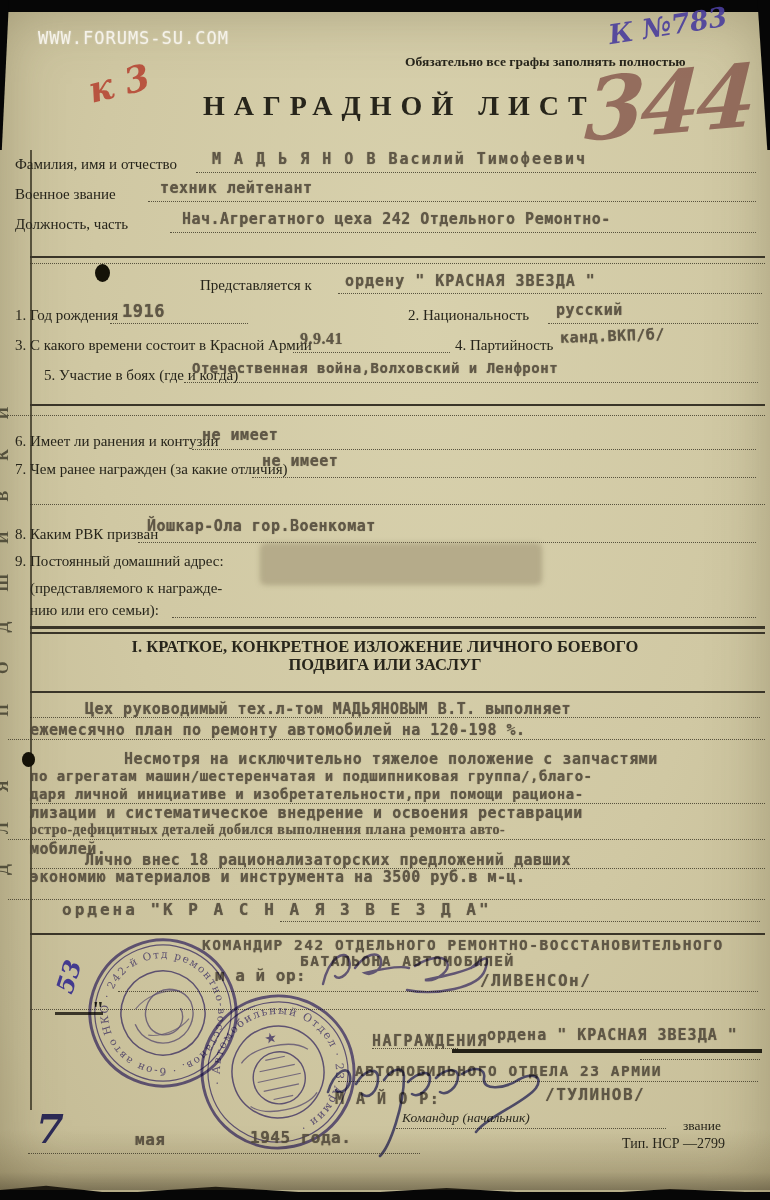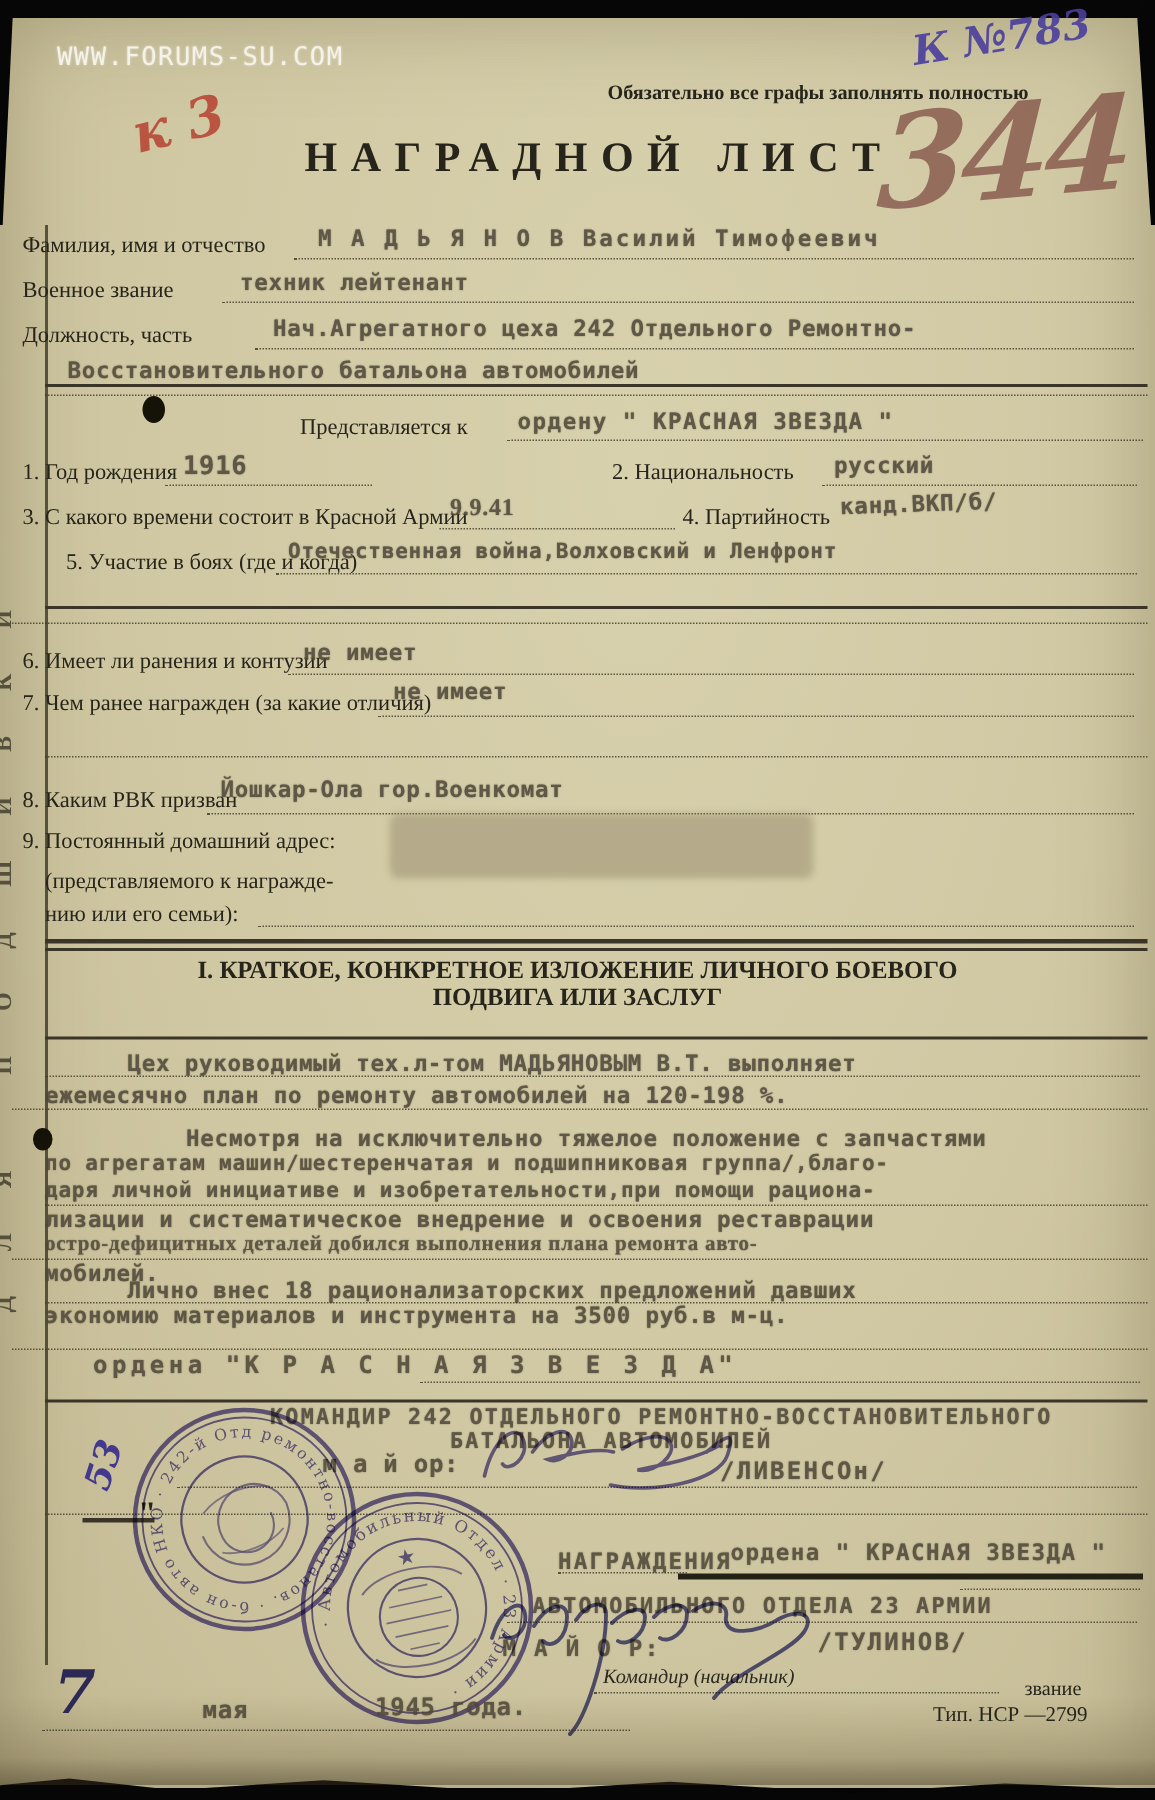--- a/index.html
+++ b/index.html
@@ -60,21 +60,20 @@
   <div class="typed" style="left:212px;top:150px;letter-spacing:2px;">М А Д Ь Я Н О В Василий Тимофеевич</div>
   <div class="dot" style="left:196px;top:171px;width:560px;"></div>
 
   <div class="lbl" style="left:15px;top:186px;">Военное звание</div>
   <div class="typed" style="left:160px;top:179px;">техник лейтенант</div>
   <div class="dot" style="left:148px;top:200px;width:608px;"></div>
 
   <div class="lbl" style="left:15px;top:216px;">Должность, часть</div>
   <div class="typed" style="left:182px;top:210px;">Нач.Агрегатного цеха 242 Отдельного Ремонтно-</div>
   <div class="dot" style="left:170px;top:231px;width:586px;"></div>
-  <div class="typed" style="left:45px;top:238px;">Восстановительного батальона автомобилей</div>
   <div class="sol" style="left:30px;top:256px;width:735px;height:1.5px;"></div>
   <div class="dot" style="left:30px;top:262px;width:735px;"></div>
 
   <div class="lbl" style="left:200px;top:277px;">Представляется к</div>
   <div class="typed" style="left:345px;top:272px;letter-spacing:1px;">ордену " КРАСНАЯ ЗВЕЗДА "</div>
   <div class="dot" style="left:338px;top:292px;width:424px;"></div>
 
   <div class="lbl" style="left:15px;top:307px;">1. Год рождения</div>
   <div class="typed" style="left:122px;top:301px;font-size:17px;">1916</div>
   <div class="dot" style="left:110px;top:322px;width:138px;"></div>
@@ -132,21 +131,21 @@
   <div class="dot" style="left:8px;top:838px;width:757px;"></div>
   <div class="typed" style="left:30px;top:840px;">мобилей.</div>
   <div class="typed" style="left:85px;top:851px;">Лично внес 18 рационализаторских предложений давших</div>
   <div class="dot" style="left:30px;top:867px;width:735px;"></div>
   <div class="typed" style="left:30px;top:868px;">экономию материалов и инструмента на 3500 руб.в м-ц.</div>
   <div class="dot" style="left:8px;top:898px;width:757px;"></div>
   <div class="typed" style="left:62px;top:900px;font-size:16px;letter-spacing:3px;">ордена "К Р А С Н А Я  З В Е З Д А"</div>
   <div class="dot" style="left:280px;top:920px;width:480px;"></div>
 
   <div class="sol" style="left:30px;top:933px;width:735px;height:2px;"></div>
-  <div class="typed typedc" style="left:180px;top:937px;font-size:14.5px;">КОМАНДИР 242 ОТДЕЛЬНОГО РЕМОНТНО-ВОССТАНОВИТЕЛЬНОГО</div>
+  <div class="typed typedc" style="left:202px;top:937px;font-size:14.5px;">КОМАНДИР 242 ОТДЕЛЬНОГО РЕМОНТНО-ВОССТАНОВИТЕЛЬНОГО</div>
   <div class="typed typedc" style="left:300px;top:953px;font-size:14.5px;">БАТАЛЬОНА АВТОМОБИЛЕЙ</div>
   <div class="typed" style="left:215px;top:966px;font-size:16px;">м а й ор:</div>
   <div class="typed typedc" style="left:480px;top:971px;font-size:16px;">/ЛИВЕНСОн/</div>
   <div class="dot" style="left:118px;top:990px;width:640px;"></div>
   <div class="dot" style="left:30px;top:1008px;width:735px;"></div>
 
   <svg class="stamp" style="left:315px;top:942px;" width="190" height="60" viewBox="0 0 190 60">
     <path d="M8,42 C14,16 30,6 34,18 C38,30 24,40 20,34 M40,26 C50,12 64,8 66,18 C68,28 56,34 50,31 C66,27 84,23 94,26 M100,24 C114,15 128,13 132,20 C136,28 122,40 110,38 C130,34 150,30 164,22 M156,26 C168,16 176,10 170,28 C164,46 120,54 92,48" stroke="#4c3f9b" stroke-width="2.4" fill="none" stroke-linecap="round" opacity=".9"></path>
   </svg>
 

